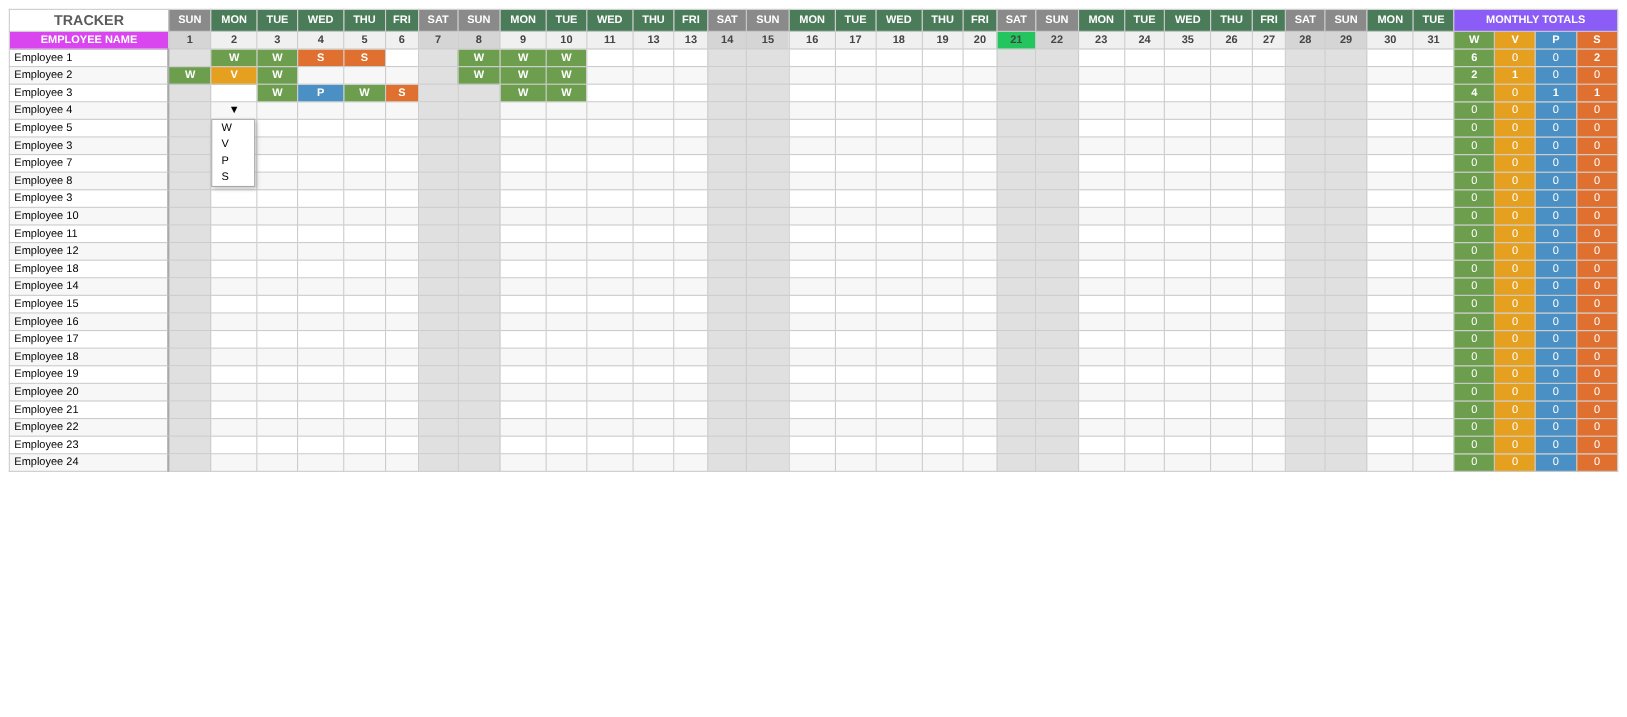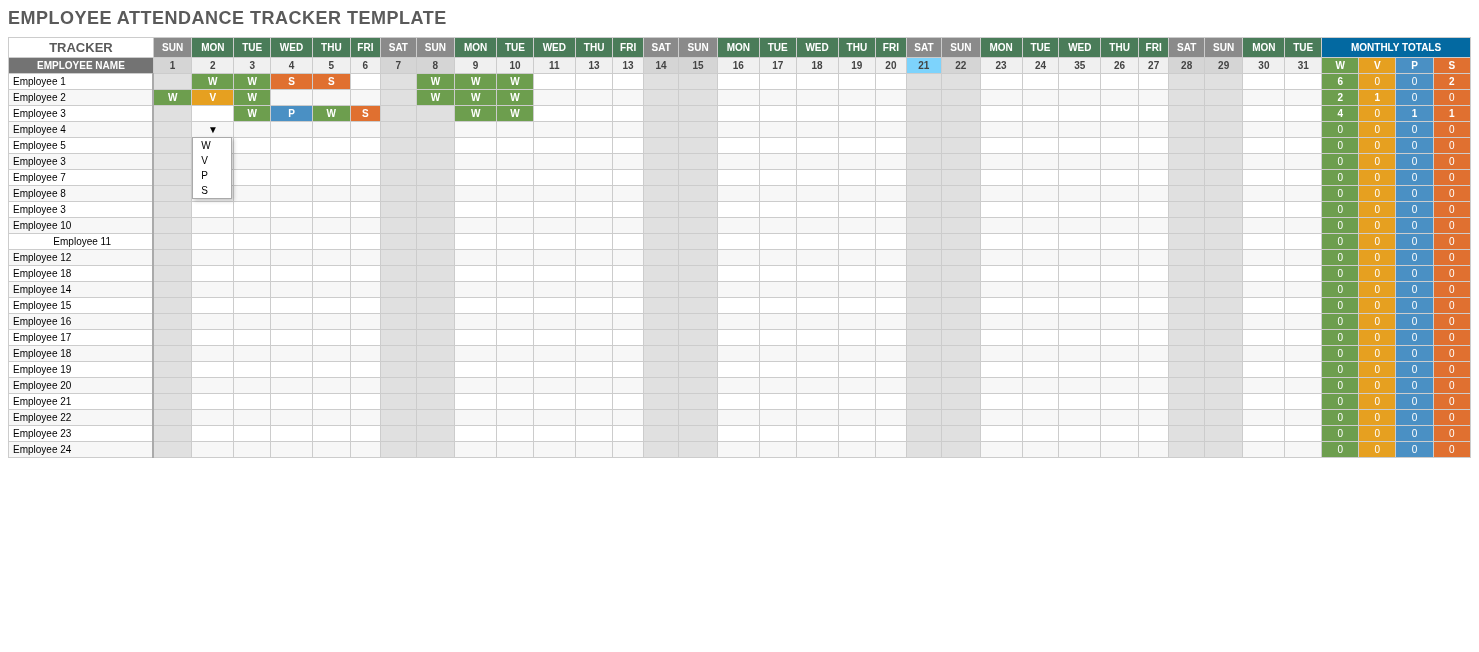--- a/index.html
+++ b/index.html
@@ -90,29 +90,29 @@
       color: white;
     }
     
     .date-header {
       background: #f0f0f0;
       font-weight: bold;
       color: #444;
     }
     
     .emp-name-header {
-      background: #737373;
+      background: #d946ef;
       color: white;
       font-weight: bold;
       text-align: left;
       padding-left: 4px;
     }
     
     .monthly-totals-header {
-      background: #0369a1;
+      background: #8b5cf6;
       color: white;
       font-weight: bold;
     }
     
     
     .cell-w { background: #6d9e4e; color: white; font-weight: bold; }
     .cell-v { background: #e6a020; color: white; font-weight: bold; }
     .cell-p { background: #4a90c4; color: white; font-weight: bold; }
     .cell-s { background: #e07030; color: white; font-weight: bold; }
     .row-alt { background: #f7f7f7; }
@@ -149,21 +149,20 @@
     .dropdown-popup div {
       padding: 2px 8px;
       cursor: pointer;
       text-align: left;
     }
   </style>
 </head>
 <body>
 
 <div id="app">
-  <div class="page-title">EMPLOYEE ATTENDANCE TRACKER TEMPLATE</div>
 
 
   <table class="tracker-table" id="main-table">
     <thead id="table-head">
         <tr>
           <th class="month-cell">TRACKER</th>
           <th class="day-of-week-sat">SUN</th>
           <th class="day-of-week-header">MON</th>
           <th class="day-of-week-header">TUE</th>
           <th class="day-of-week-header">WED</th>
@@ -211,21 +210,21 @@
           <th class="date-header">11</th>
           <th class="date-header">13</th>
           <th class="date-header">13</th>
           <th class="date-header" style="background: rgb(213, 213, 213);">14</th>
           <th class="date-header" style="background: rgb(213, 213, 213);">15</th>
           <th class="date-header">16</th>
           <th class="date-header">17</th>
           <th class="date-header">18</th>
           <th class="date-header">19</th>
           <th class="date-header">20</th>
-          <th class="date-header" style="background: #7dd3fc;">21</th>
+          <th class="date-header" style="background: #22c55e;">21</th>
           <th class="date-header" style="background: rgb(213, 213, 213);">22</th>
           <th class="date-header">23</th>
           <th class="date-header">24</th>
           <th class="date-header">35</th>
           <th class="date-header">26</th>
           <th class="date-header">27</th>
           <th class="date-header" style="background: rgb(213, 213, 213);">28</th>
           <th class="date-header" style="background: rgb(213, 213, 213);">29</th>
           <th class="date-header">30</th>
           <th class="date-header">31</th>
@@ -618,21 +617,21 @@
           <td style="background: rgb(224, 224, 224);"></td>
           <td style="background: rgb(224, 224, 224);"></td>
           <td></td>
           <td></td>
           <td class="zero-cell" style="background: rgb(109, 158, 78); color: white;">0</td>
           <td class="zero-cell" style="background: rgb(230, 160, 32); color: white;">0</td>
           <td class="zero-cell" style="background: rgb(74, 144, 196); color: white;">0</td>
           <td class="zero-cell" style="background: rgb(224, 112, 48); color: white;">0</td>
         </tr>
         <tr>
-          <td style="border-right: 2px solid rgb(170, 170, 170); text-align: center;">Employee 11</td>
+          <td style="border-right: 2px solid rgb(170, 170, 170);">Employee 11</td>
           <td style="background: rgb(224, 224, 224);"></td>
           <td></td>
           <td></td>
           <td></td>
           <td></td>
           <td></td>
           <td style="background: rgb(224, 224, 224);"></td>
           <td style="background: rgb(224, 224, 224);"></td>
           <td></td>
           <td></td>

